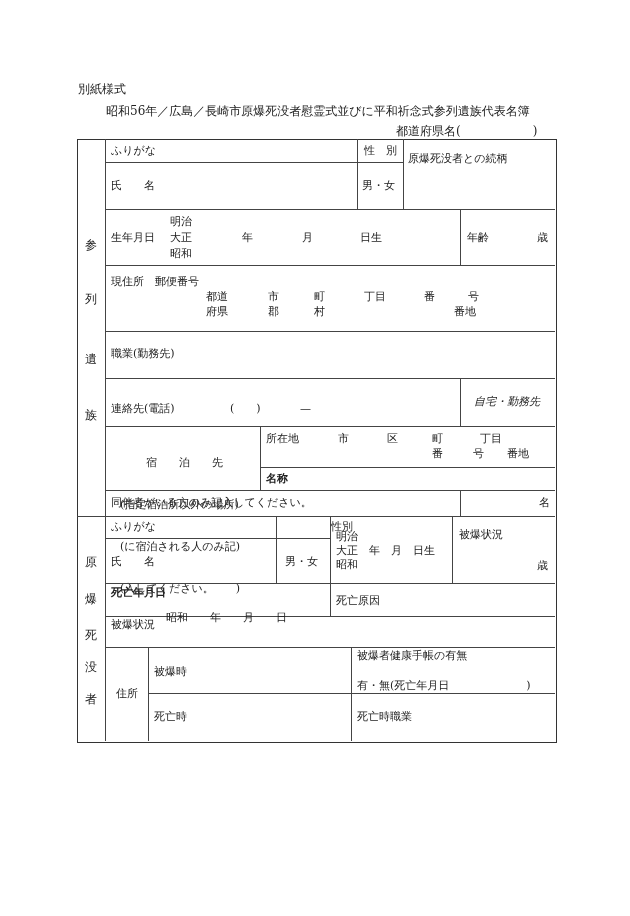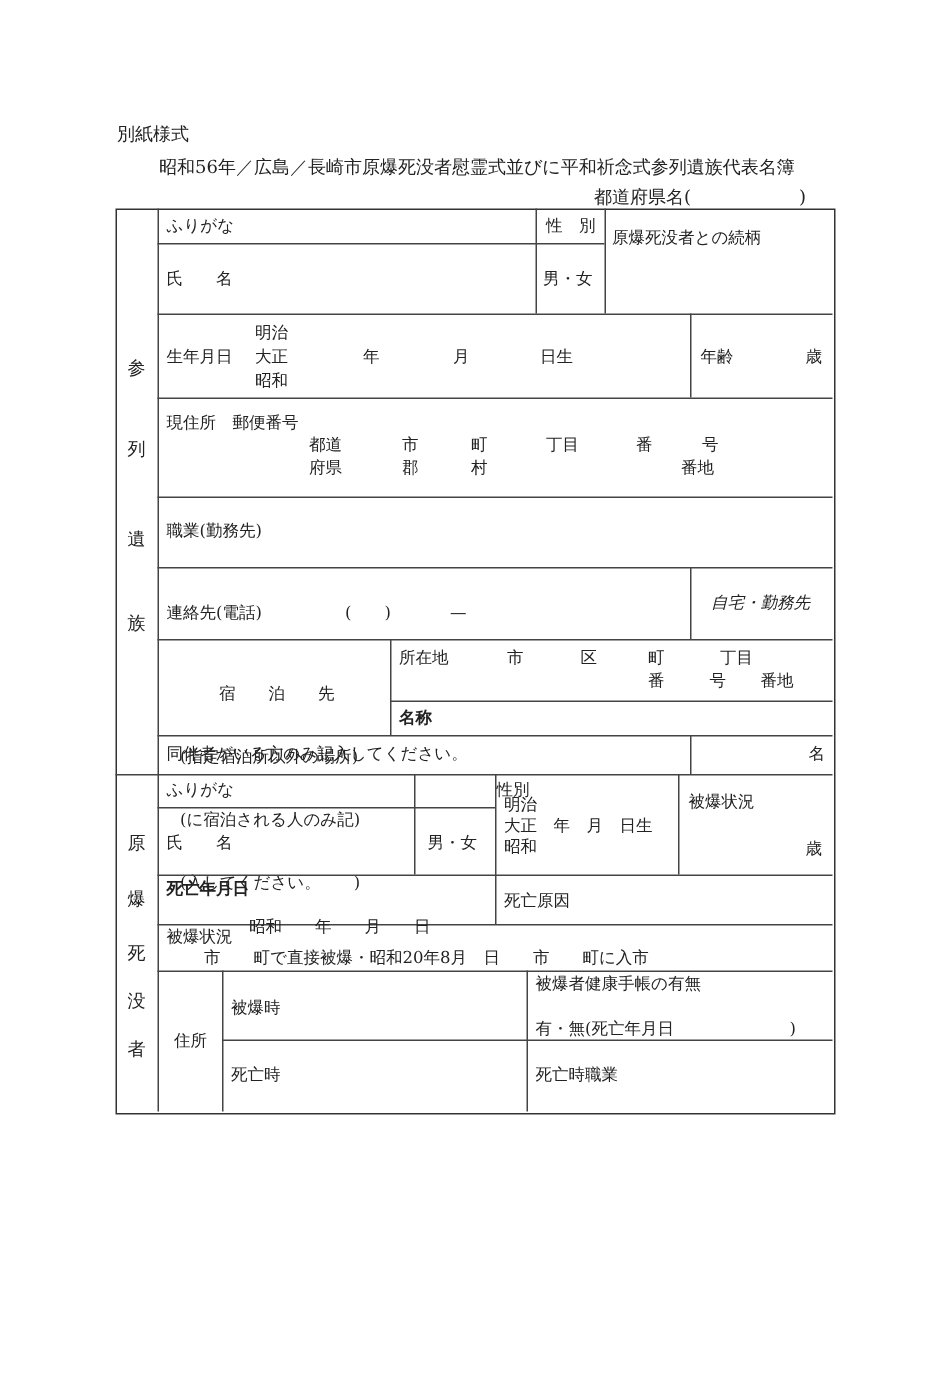--- a/index.html
+++ b/index.html
@@ -161,21 +161,20 @@
 <div class="field" style="left:106px;top:584px;width:224px;height:32px;">
   <span class="t" style="left:5px;top:2px;font-weight:bold;">死亡年月日</span>
   <span class="t" style="left:60px;top:17px;margin-top:10px;">昭和　　年　　月　　日</span>
 </div>
 <div class="field" style="left:331px;top:584px;width:224px;height:32px;">
   <span class="t" style="left:5px;top:10px;">死亡原因</span>
 </div>
 
 <div class="field" style="left:106px;top:617px;width:449px;height:30px;">
   <span class="t" style="left:5px;top:1px;">被爆状況</span>
-  <span class="t" style="left:30px;top:15px;">市　　町で直接被爆・昭和20年8月　日　　市　　町に入市</span>
 </div>
 
 <div class="t" style="left:116px;top:687px;">住所</div>
 <div class="field" style="left:149px;top:648px;width:202px;height:45px;">
   <span class="t" style="left:5px;top:17px;">被爆時</span>
 </div>
 <div class="field" style="left:149px;top:694px;width:202px;height:47px;">
   <span class="t" style="left:5px;top:16px;">死亡時</span>
 </div>
 <div class="field" style="left:352px;top:648px;width:203px;height:45px;">

